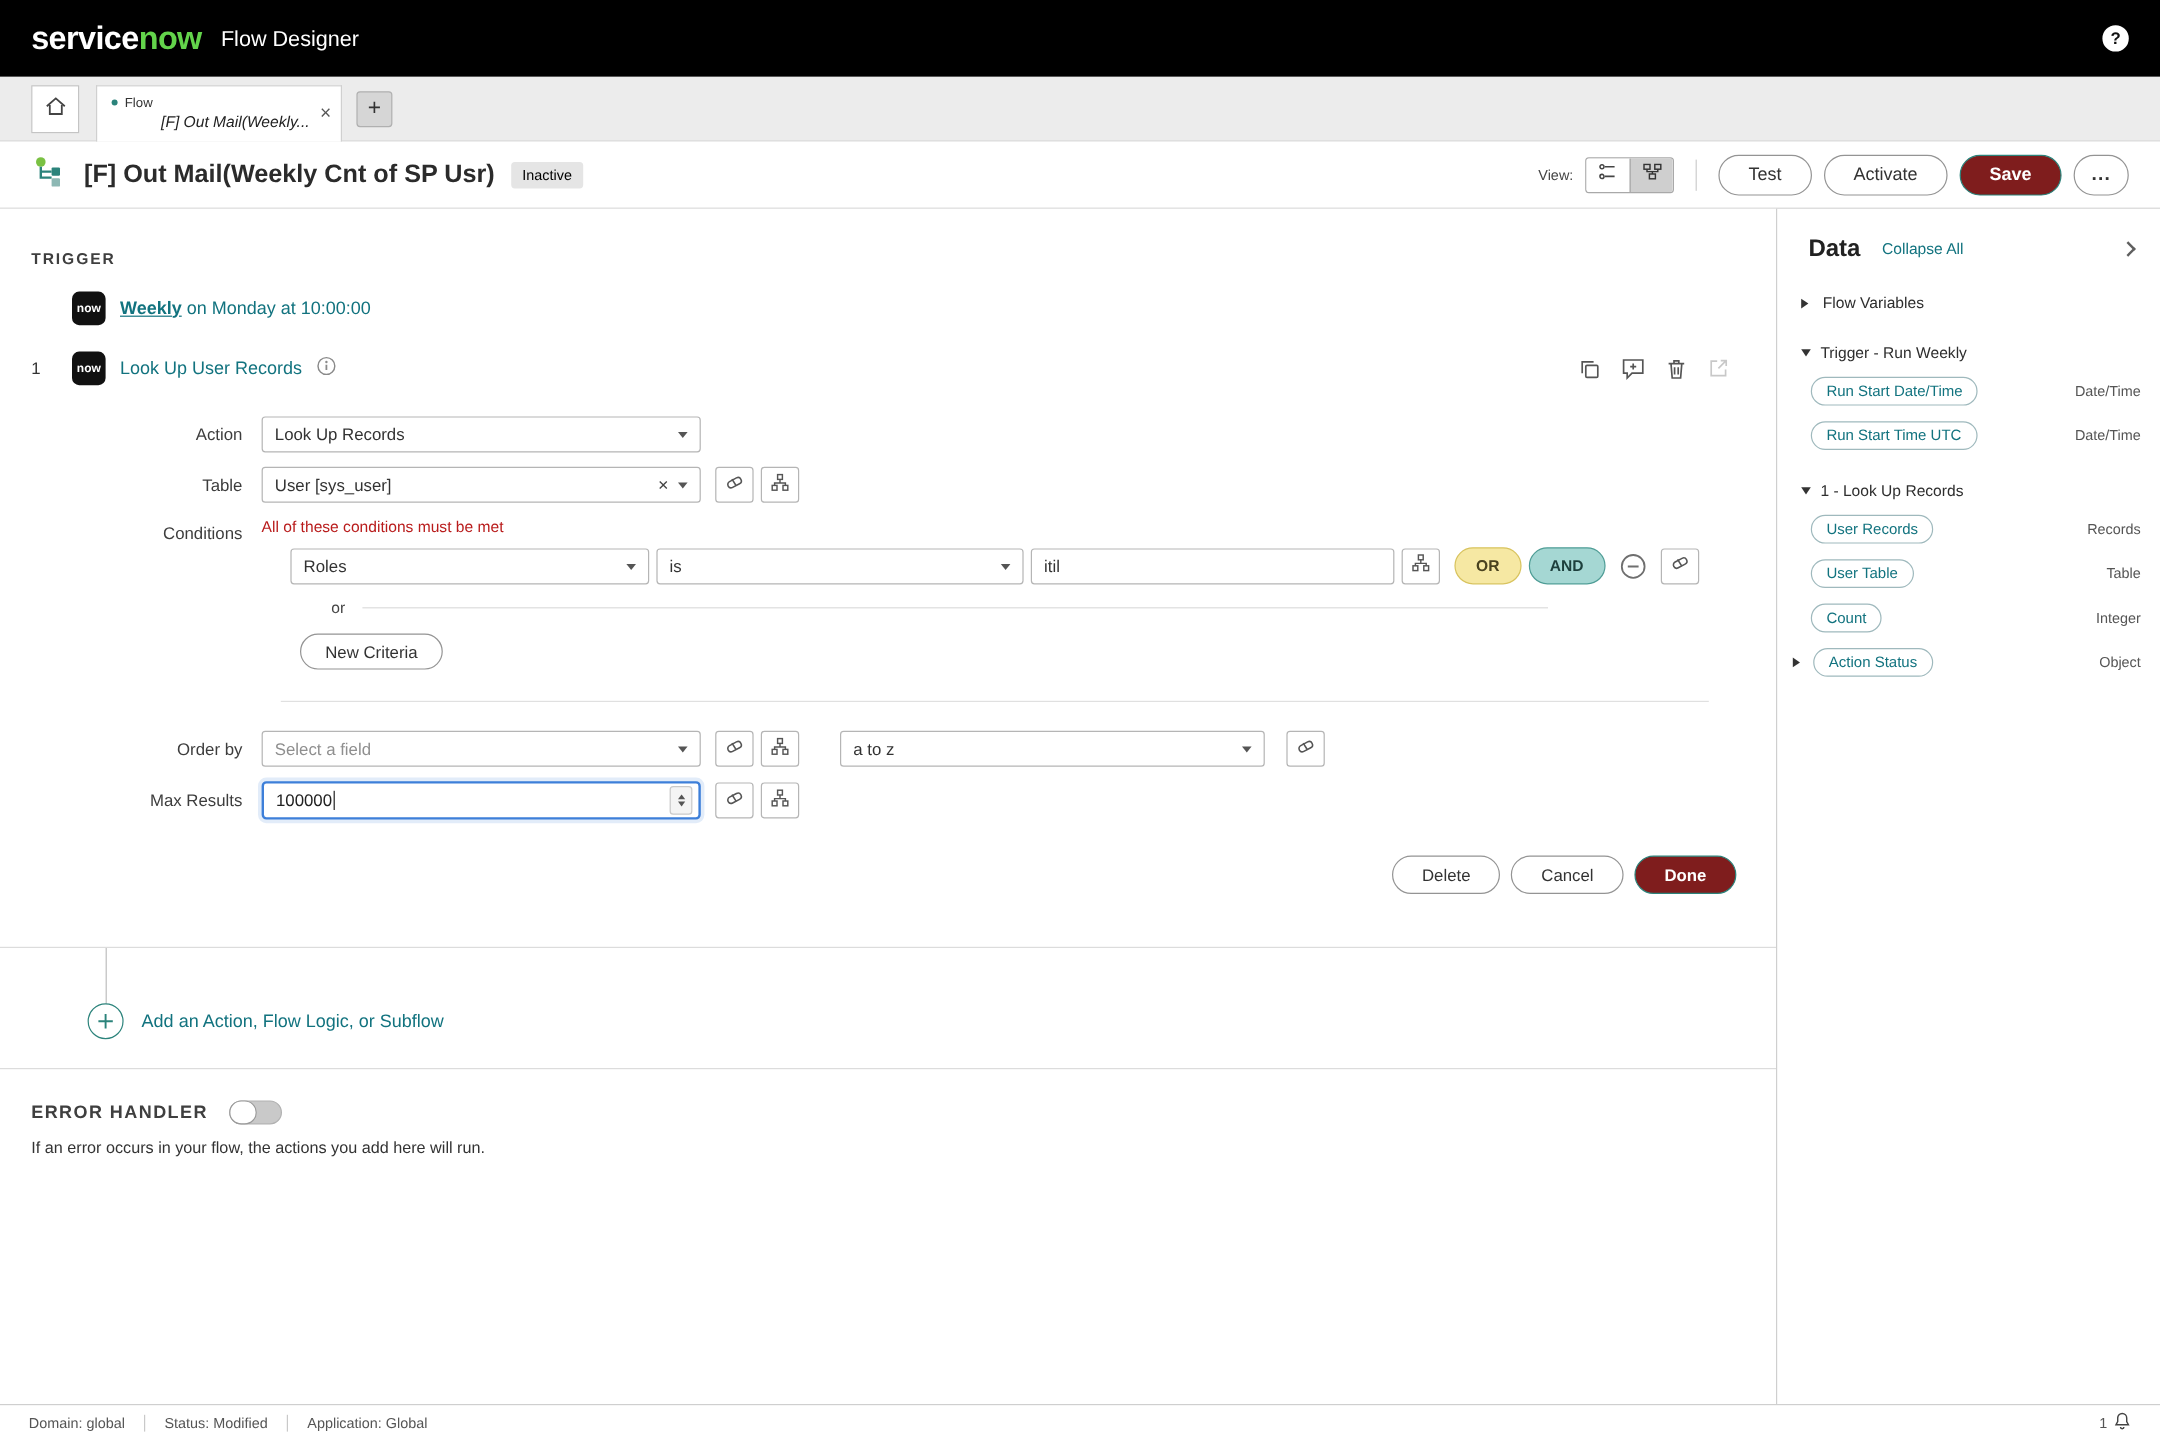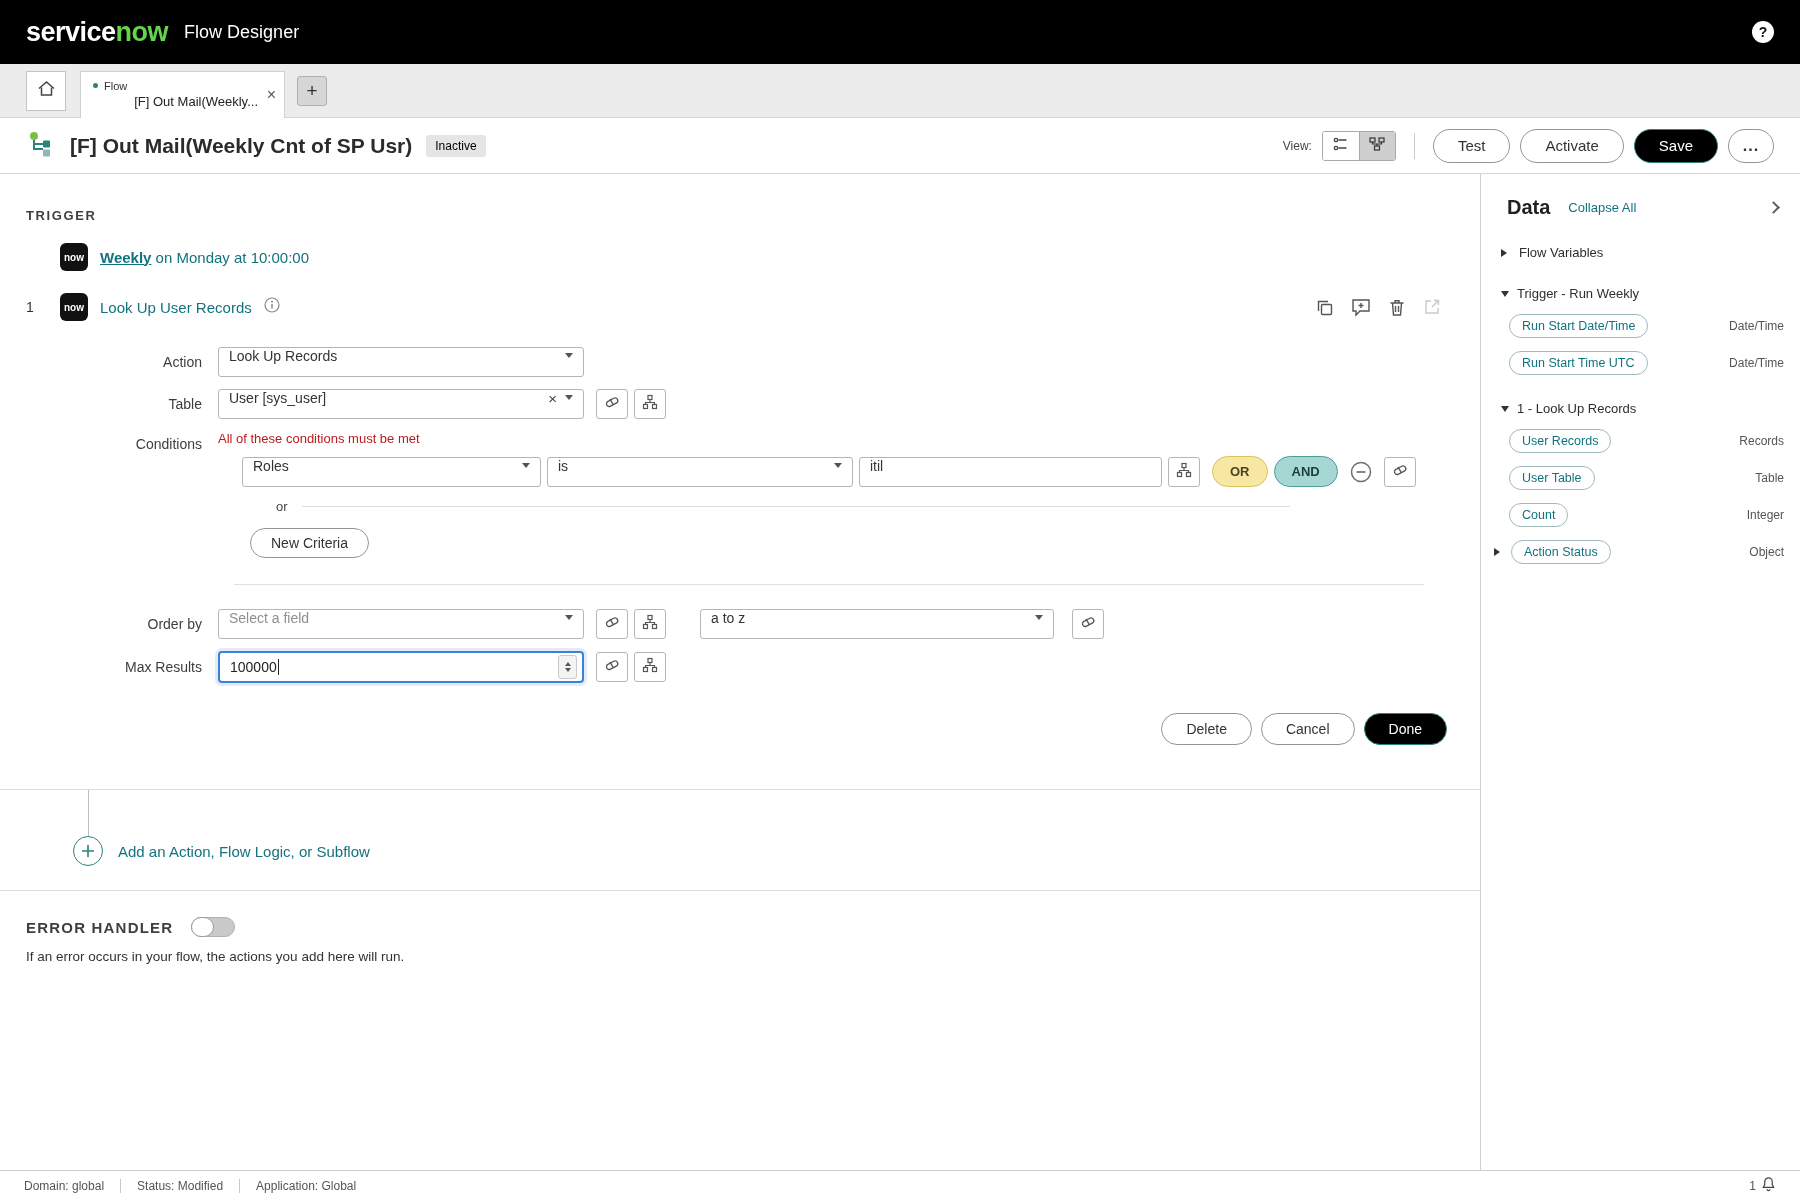--- a/index.html
+++ b/index.html
@@ -19,38 +19,38 @@
   
   .tabbar { height:54px; background:#ececec; display:flex; align-items:center; padding:0 0 0 26px;
     flex:0 0 auto; border-bottom:1px solid #d6d6d6;text-align:right; }
   .home-btn { width:40px; height:40px; background:#fff; border:1px solid #c4c4c4; display:flex;
     align-items:center; justify-content:center; cursor:pointer; }
   .tab { margin-left:14px; width:205px; height:47px; background:#fff; border:1px solid #d0d0d0; border-bottom:none;
     align-self:flex-end; margin-bottom:-1px; display:flex; flex-direction:column; justify-content:center;
     padding:0 26px 2px 12px; position:relative; z-index:2; }
   .tab-type { font-size:11px; color:#333; display:flex; gap:6px; align-items:center; }
   .tab-dot { width:5px; height:5px; border-radius:50%; background:#2b837b; }
-  .tab-title { font-size:13px; color:#222; margin-top:2px; white-space:nowrap; overflow:hidden; }
+  .tab-title { font-size:13px; color:#222; margin-top:2px; white-space:nowrap; overflow:hidden;font-style:italic; }
   .tab-close { position:absolute; right:8px; top:50%; transform:translateY(-50%); font-size:16px; color:#555; cursor:pointer; }
   .newtab-btn { margin-left:12px; width:30px; height:30px; background:#d6d6d6; border:1px solid #b0b0b0; border-radius:3px;
     display:flex; align-items:center; justify-content:center; font-size:19px; color:#333; cursor:pointer; }
   
   .pagehead { height:56px; background:#fff; border-bottom:1px solid #d6d6d6; display:flex; align-items:center;
     padding:0 26px; gap:14px; flex:0 0 auto; }
   .page-title { font-size:21px; font-weight:bold; color:#2b2b2b; white-space:nowrap; }
   .badge { background:#e5e5e5; color:#000000; font-size:12px; padding:4px 9px; border-radius:3px; }
   .head-right { margin-left:auto; display:flex; align-items:center; gap:10px; }
   .view-label { font-size:12px; color:#444; }
   .seg { display:flex; border:1px solid #a9a9a9; border-radius:3px; overflow:hidden; }
   .seg-btn { width:36px; height:28px; display:flex; align-items:center; justify-content:center; background:#fff; cursor:pointer; }
   .seg-btn.selected { background:#cfcfcf; border-left:1px solid #a9a9a9; }
   .vdiv { width:1px; height:26px; background:#ccc; margin:0 8px; }
   .pill-btn { height:34px; padding:0 24px; border:1px solid #949494; border-radius:17px; background:#fff; font-size:15px;
     color:#333; display:flex; align-items:center; cursor:pointer; white-space:nowrap; }
-  .pill-btn.primary { background:#000000; border-color:#2b837b; color:#fff; }
+  .pill-btn.primary { background:#7f1d1d; border-color:#2b837b; color:#fff;font-weight:bold; }
   .more-btn { width:46px; height:34px; border:1px solid #949494; border-radius:17px; background:#fff; display:flex;
     align-items:center; justify-content:center; font-size:16px; font-weight:bold; color:#333; letter-spacing:1px; cursor:pointer; }
   
   .main { flex:1; display:flex; min-height:0; }
   .canvas { flex:1; background:#fff; position:relative; overflow:hidden; }
   .datapanel { width:320px; border-left:1px solid #cfcfcf; flex:0 0 auto; padding-top:20px; }
   
   .section-label { font-size:13px; font-weight:bold; letter-spacing:1.6px; color:#3f3f3f; }
   .trigger-label { margin:34px 0 0 26px; }
   .trigger-row { display:flex; align-items:center; gap:12px; margin:20px 0 0 60px; }
@@ -62,21 +62,21 @@
   .link { color:#12737f; font-size:13px; cursor:pointer; text-decoration:none; }
   .action-head { display:flex; align-items:center; gap:12px; margin:22px 39px 0 26px; }
   .action-index { font-size:14px; color:#333; width:22px; }
   .action-title { font-size:15px; color:#12737f; cursor:pointer; }
   .action-tools { margin-left:auto; display:flex; gap:17px; align-items:center; }
   .tool { cursor:pointer; display:flex; }
   .tool.disabled { opacity:0.4; cursor:default; }
   .form { margin-top:26px; }
   .frow { display:flex; align-items:center; margin-bottom:12px; }
   .flabel { width:218px; text-align:right; padding-right:16px; font-size:14px; color:#3d3d3d; flex:0 0 auto; }
-  .control { height:30px; border:1px solid #b5b5b5; border-radius:3px; background:#fff; display:flex; align-items:flex-start;
+  .control { height:30px; border:1px solid #b5b5b5; border-radius:3px; background:#fff; display:flex; align-items:center;
     font-size:14px; color:#333; padding:0 10px; cursor:pointer; }
   .select { justify-content:space-between; gap:8px; }
   .w-main { width:366px; }
   .caret { width:0; height:0; border:4px solid transparent; border-top:5px solid #555; margin-top:5px; flex:0 0 auto; }
   .clear-x { font-size:15px; color:#444; margin-left:auto; }
   .iconbtn { width:32px; height:30px; border:1px solid #b5b5b5; border-radius:3px; background:#fff; display:flex;
     align-items:center; justify-content:center; cursor:pointer; flex:0 0 auto; }
   .cond-row { align-items:flex-start; }
   .cond-note { font-size:13px; color:#b91c1c; margin-bottom:10px; }
   .cond-line { display:flex; align-items:center; margin-left:24px; }

